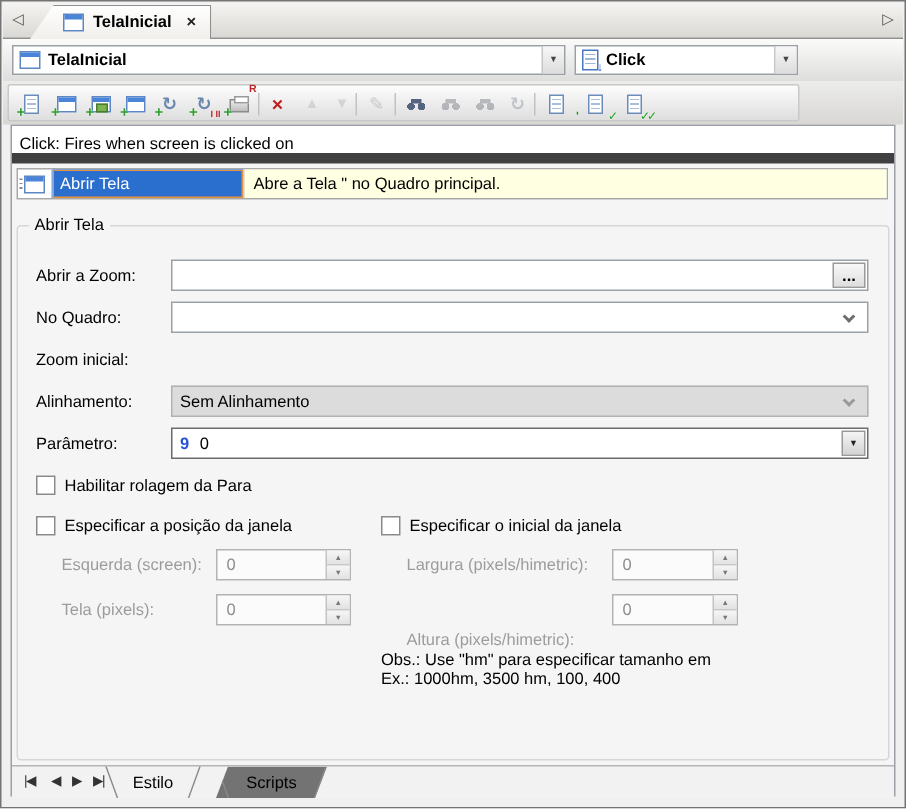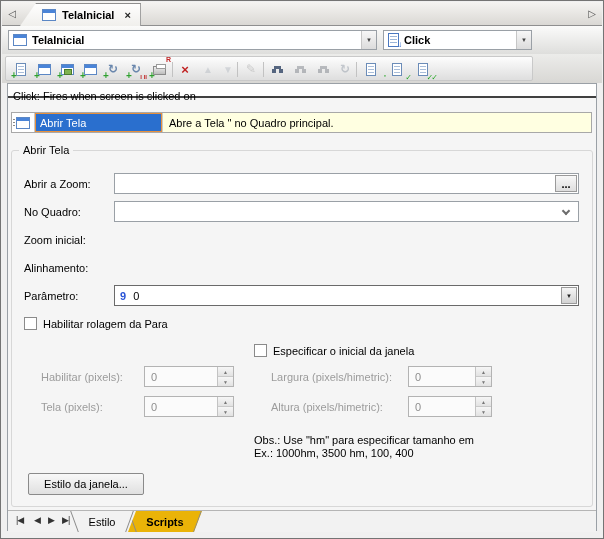--- a/index.html
+++ b/index.html
@@ -80,22 +80,22 @@
   .markR { position:absolute; right:-3px; top:-4px; font-size:7px; font-weight:bold; color:#c02828; }
   .xdel { color:#c02020; font-weight:bold; font-size:13px; }
   .arr { font-size:10px; color:#9eb0c8; }
   .pencil { font-size:12px; color:#8a8a8a; }
   .check { position:absolute; right:-4px; bottom:-4px; color:#1e9e1e; font-weight:bold; font-size:8px;
            letter-spacing:-2px; text-shadow:0 0 1px #fff; }
 
   
   .main { position:absolute; left:6px; right:6px; top:82px; bottom:7px;
           background:#f5f5f5; border:1px solid #9aa0a6; }
-  .infobar { position:absolute; left:7px; right:7px; top:83px; height:14px;
-             background:#fff; border-bottom:2px solid #404040; padding:6px 0 0 5px; }
+  .infobar { position:absolute; left:7px; right:7px; top:83px; height:25px;
+             background:#fff; border-bottom:7px solid #404040; padding:6px 0 0 5px; }
 
   
   .actionrow { position:absolute; left:10px; top:111px; width:581px; height:21px;
                border:1px solid #a8a8a8; display:flex; background:#fff; }
   .acell { display:flex; align-items:center; }
   .acell.icon { width:23px; justify-content:center; border-right:1px solid #c9c9c9; }
   .acell.name { width:127px; background:#2a6fce; color:#fff; padding-left:5px;
                 box-shadow:inset 0 0 0 1px #e8913c; }
   .acell.desc { flex:1; background:#ffffe1; padding-left:6px; border-left:1px solid #c9c9c9; }
 
@@ -141,21 +141,21 @@
   
   .bottombar { position:absolute; left:7px; right:7px; top:509px; height:22px;
                background:#f2f2f2; border-top:1px solid #b5b5b5; }
   .bnav { position:absolute; top:4px; font-size:9px; color:#333; letter-spacing:-1px; }
   .sheet { position:absolute; top:0; height:21px; display:flex; align-items:center;
            justify-content:center; }
   .sheet i { position:absolute; top:0; bottom:0; width:1px; background:#8a8a8a; }
   .sheet i.sl { left:4px; transform:skewX(20deg); }
   .sheet i.sr { right:4px; transform:skewX(-20deg); }
   .sheet.design { left:62px; width:64px; }
-  .sheet.scripts { left:120px; width:74px; font-weight:bold; background:#eab308;
+  .sheet.scripts { left:136px; width:74px; font-weight:normal; background:#737373;
            clip-path:polygon(8px 0,calc(100% - 0px) 0,calc(100% - 8px) 100%,0 100%); }
 </style>
 </head>
 <body>
 
 <div class="window">
 
   <div class="tabstrip">
     <span class="navarrow left">◁</span>
     <div class="doctab">
@@ -279,38 +279,46 @@
 
   <span class="flabel" style="top:205px">No Quadro:</span>
   <div class="fctl" style="top:200px">
     <span></span>
     <span class="chev"></span>
   </div>
 
   <span class="flabel" style="top:233px">Zoom inicial:</span>
 
   <span class="flabel" style="top:261px">Alinhamento:</span>
+  <div class="fctl disabled" style="top:256px">
+    <span>Sem Alinhamento</span>
+    <span class="chev dimc"></span>
+  </div>
 
   <span class="flabel" style="top:289px">Parâmetro:</span>
   <div class="fctl param" style="top:284px">
     <span class="nine">9</span>
     <span>0</span>
     <span class="ddbtn">▼</span>
   </div>
 
   <div class="cbrow" style="left:23px;top:316px">
     <span class="cbbox"></span>
     <span>Habilitar rolagem da Para</span>
   </div>
+  <div class="cbrow" style="left:23px;top:343px">
+    <span class="cbbox"></span>
+    <span>Especificar a posição da janela</span>
+  </div>
   <div class="cbrow" style="left:253px;top:343px">
     <span class="cbbox"></span>
     <span>Especificar o inicial da janela</span>
   </div>
 
-  <span class="dimlabel" style="left:40px;top:370px">Habilitar (pixels):</span>
+  <span class="dimlabel" style="left:40px;top:370px">Esquerda (screen):</span>
   <div class="spin" style="left:143px;top:365px">
     <span>0</span>
     <span class="spinbtns">
         <span>▲</span>
         <span>▼</span>
       </span>
   </div>
   <span class="dimlabel" style="left:40px;top:400px">Tela (pixels):</span>
   <div class="spin" style="left:143px;top:395px">
     <span>0</span>
@@ -321,35 +329,34 @@
   </div>
 
   <span class="dimlabel" style="left:270px;top:370px">Largura (pixels/himetric):</span>
   <div class="spin" style="left:407px;top:365px;width:84px">
     <span>0</span>
     <span class="spinbtns">
         <span>▲</span>
         <span>▼</span>
       </span>
   </div>
-  <span class="dimlabel" style="left:270px;top:400px">Altura (pixels/himetric):</span>
+  <span class="dimlabel" style="left:270px;top:420px">Altura (pixels/himetric):</span>
   <div class="spin" style="left:407px;top:395px;width:84px">
     <span>0</span>
     <span class="spinbtns">
         <span>▲</span>
         <span>▼</span>
       </span>
   </div>
 
   <div class="note">
     <div>Obs.: Use "hm" para especificar tamanho em</div>
     <div>Ex.: 1000hm, 3500 hm, 100, 400</div>
   </div>
 
-  <div class="stylebtn">Estilo da janela...</div>
 
   <div class="bottombar">
     <span class="bnav" style="left:8px">|◀</span>
     <span class="bnav" style="left:26px">◀</span>
     <span class="bnav" style="left:40px">▶</span>
     <span class="bnav" style="left:54px">▶|</span>
     <span class="sheet design">
         <i class="sl"></i>
         <span>Estilo</span>
         <i class="sr"></i>

